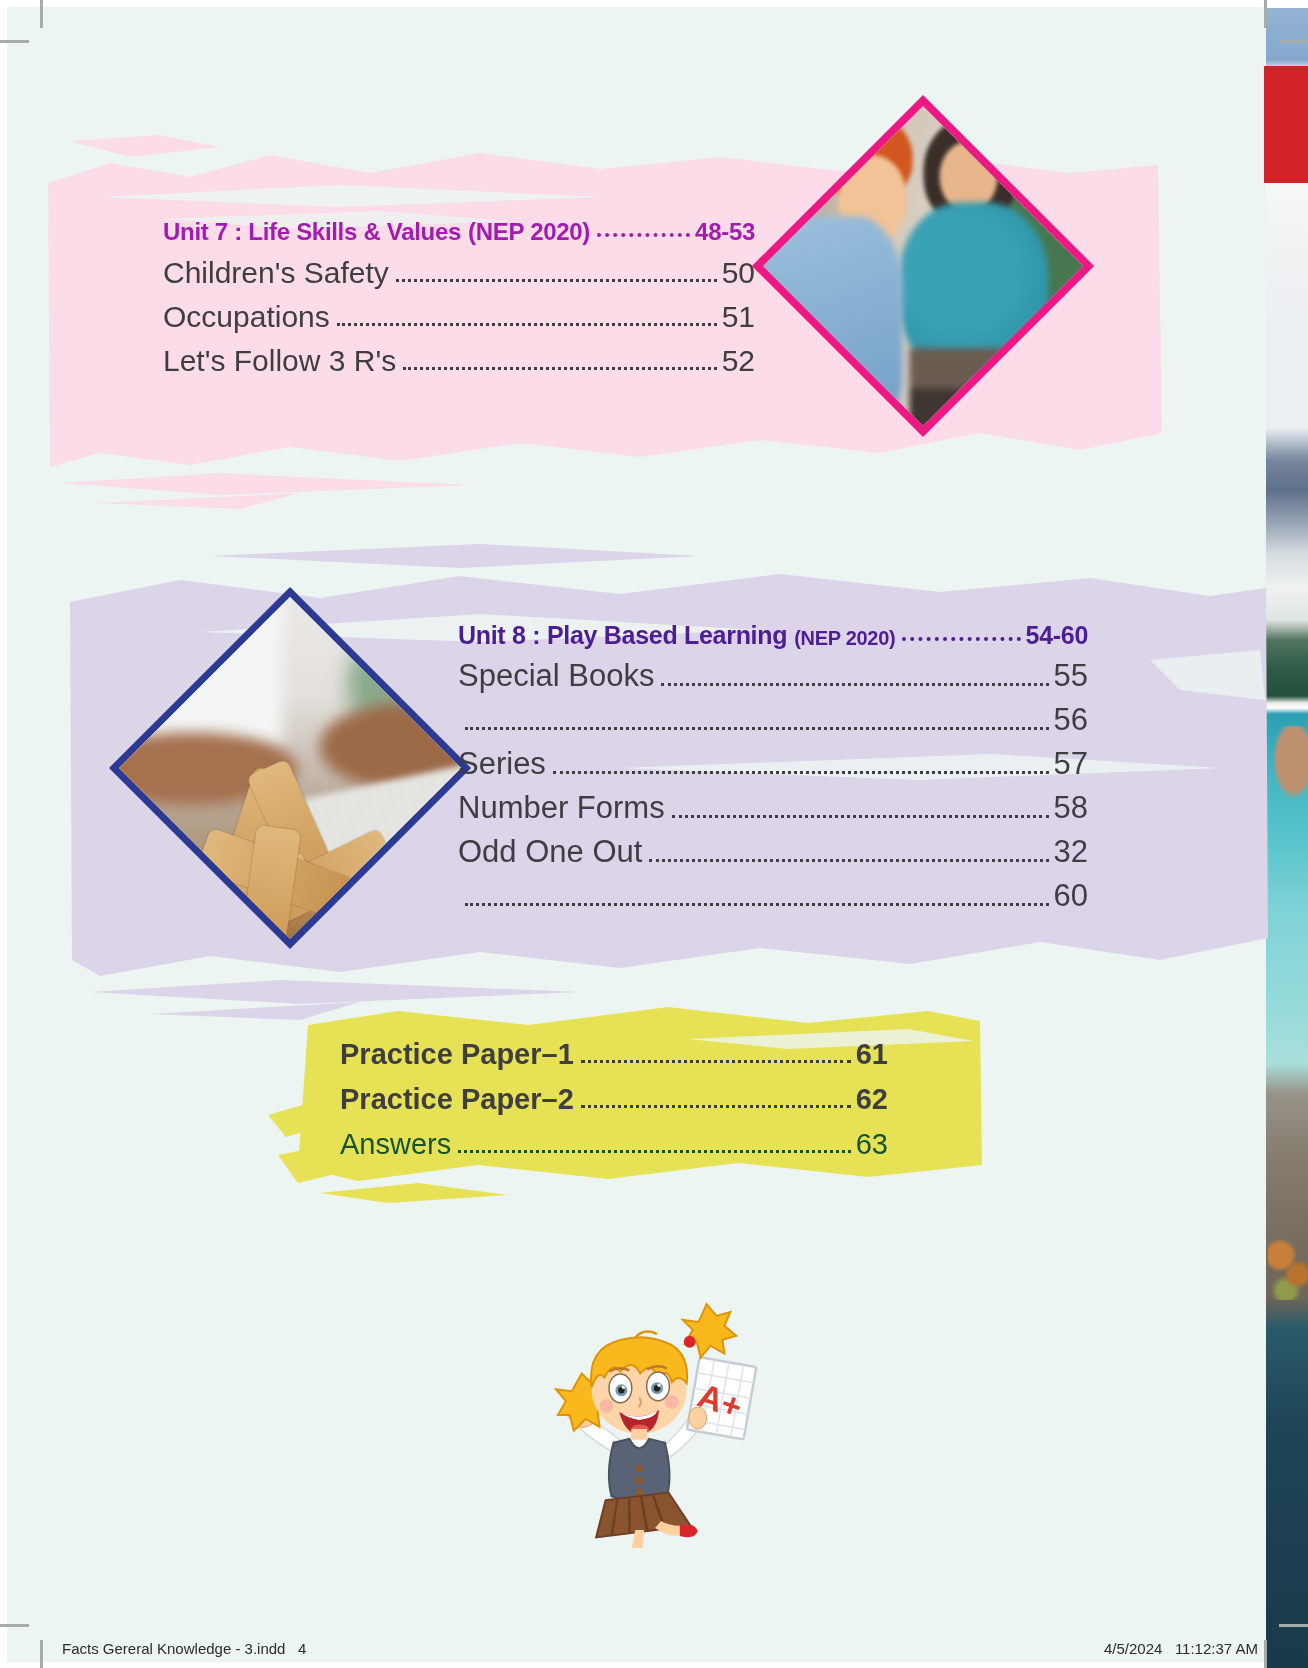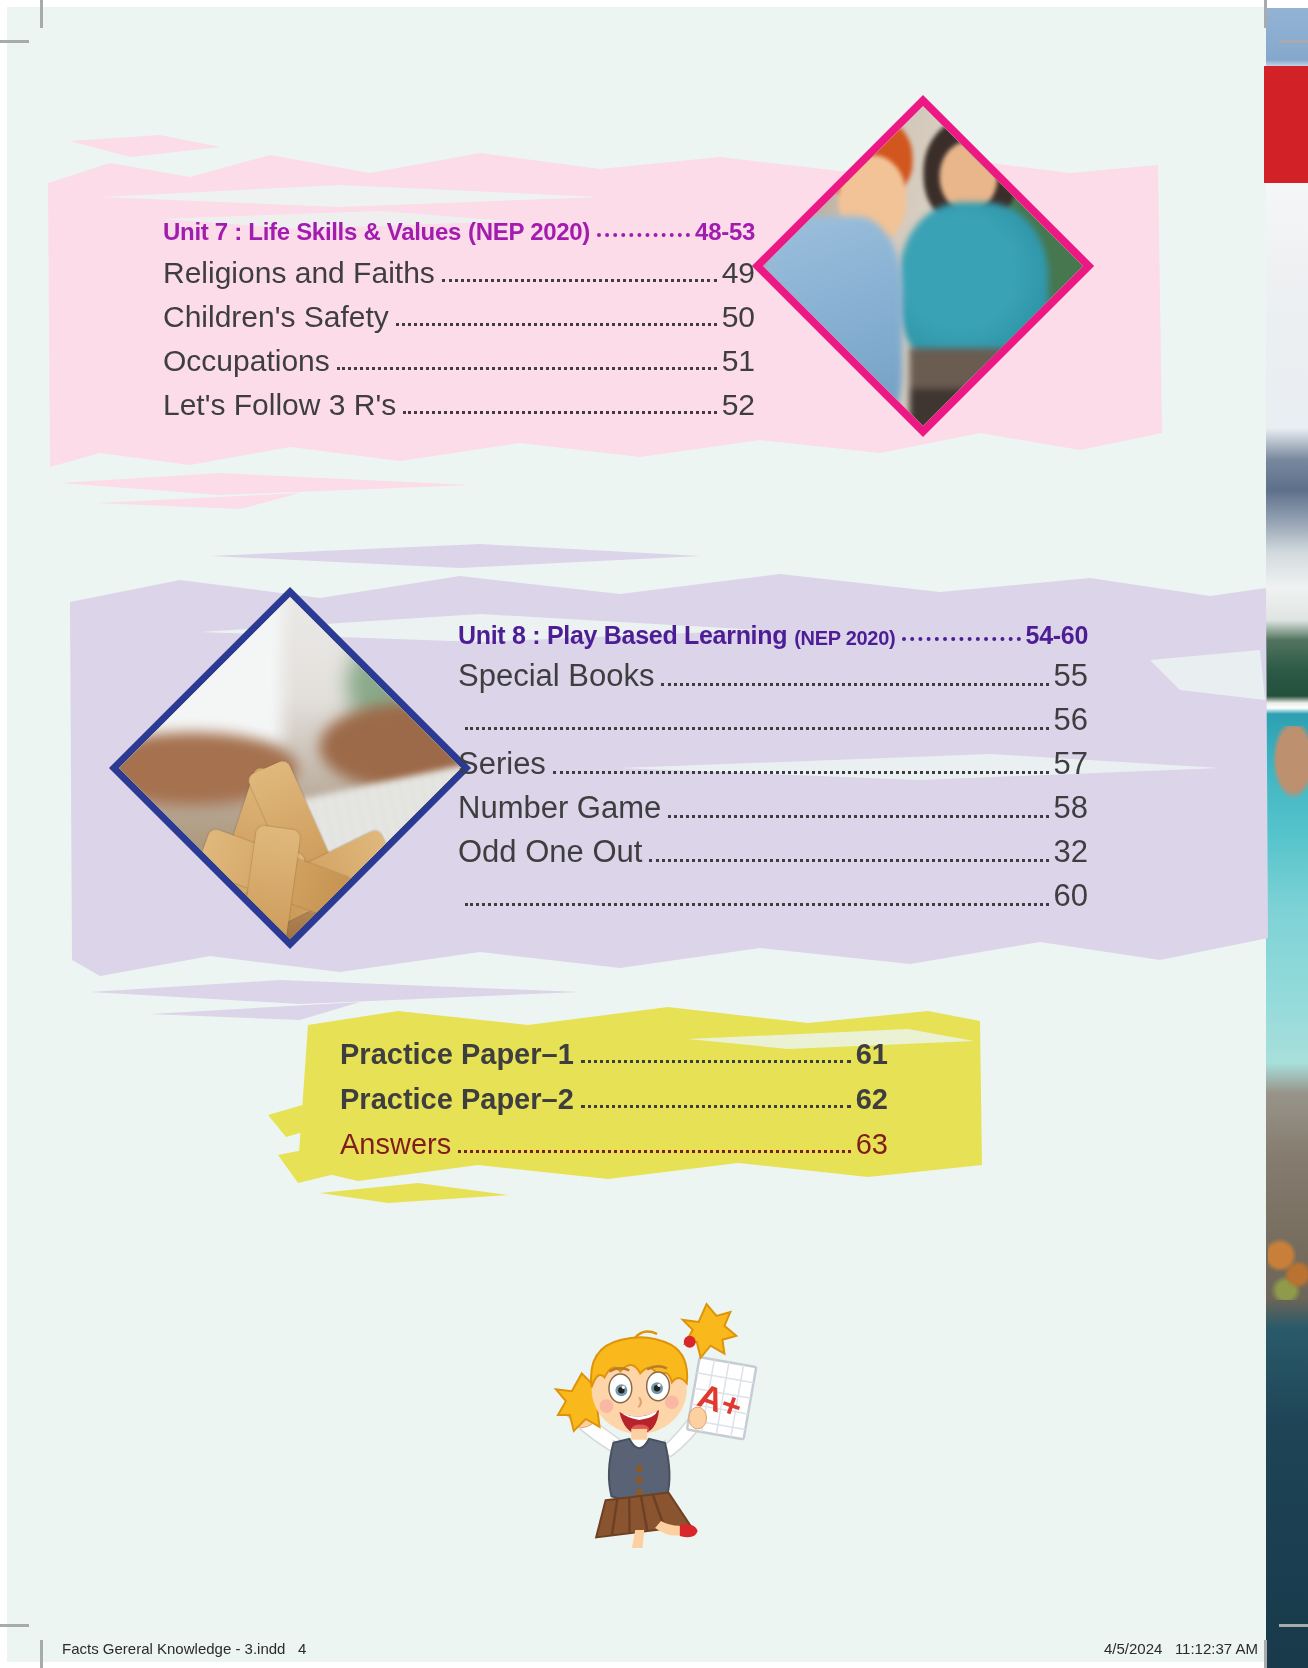--- a/index.html
+++ b/index.html
@@ -70,21 +70,21 @@
   .heading{font-weight:bold;letter-spacing:-0.3px;}
   .heading .dots{border-bottom-width:4px;margin-bottom:9px;}
   .u7{color:#a21caf;font-size:24px;height:40px;}
   .u8{color:#4c1d95;font-size:25px;height:42px;}
   .nep{font-weight:bold;}
   .u7 .nep{font-size:24px;margin-left:7px;}
   .u8 .nep{font-size:20px;margin-left:7px;}
   .item{font-size:30px;height:44px;}
   .unit8 .item{font-size:31px;}
   .practice .item{font-size:29px;font-weight:bold;height:45px;}
-  .answers-row{color:#7f1d1d;font-weight:normal !important;}
+  .answers-row{color:#14532d;font-weight:normal !important;}
   .pg{white-space:nowrap;}
 
   .footer{z-index:5;font-size:15px;color:#2b2b2b;white-space:pre;}
 
   .girl-wrap{left:552px;top:1290px;width:218px;height:258px;z-index:4;}
 </style>
 </head>
 <body>
 
 <div class="abs page-bg"></div>
@@ -165,25 +165,20 @@
 </div>
 
 <section class="abs toc unit7" style="left:163px;top:206px;width:592px">
   <div class="row heading u7">
     <span>Unit 7 : Life Skills &amp; Values</span>
     <span class="nep">(NEP 2020)</span>
     <span class="dots"></span>
     <span class="pg">48-53</span>
   </div>
   <div class="row item">
-    <span>Religions and Faiths</span>
-    <span class="dots"></span>
-    <span class="pg">49</span>
-  </div>
-  <div class="row item">
     <span>Children's Safety</span>
     <span class="dots"></span>
     <span class="pg">50</span>
   </div>
   <div class="row item">
     <span>Occupations</span>
     <span class="dots"></span>
     <span class="pg">51</span>
   </div>
   <div class="row item">
@@ -208,21 +203,21 @@
   <div class="row item">
     <span class="dots"></span>
     <span class="pg">56</span>
   </div>
   <div class="row item">
     <span>Series</span>
     <span class="dots"></span>
     <span class="pg">57</span>
   </div>
   <div class="row item">
-    <span>Number Game</span>
+    <span>Number Forms</span>
     <span class="dots"></span>
     <span class="pg">58</span>
   </div>
   <div class="row item">
     <span>Odd One Out</span>
     <span class="dots"></span>
     <span class="pg">32</span>
   </div>
   <div class="row item">
     <span class="dots"></span>

